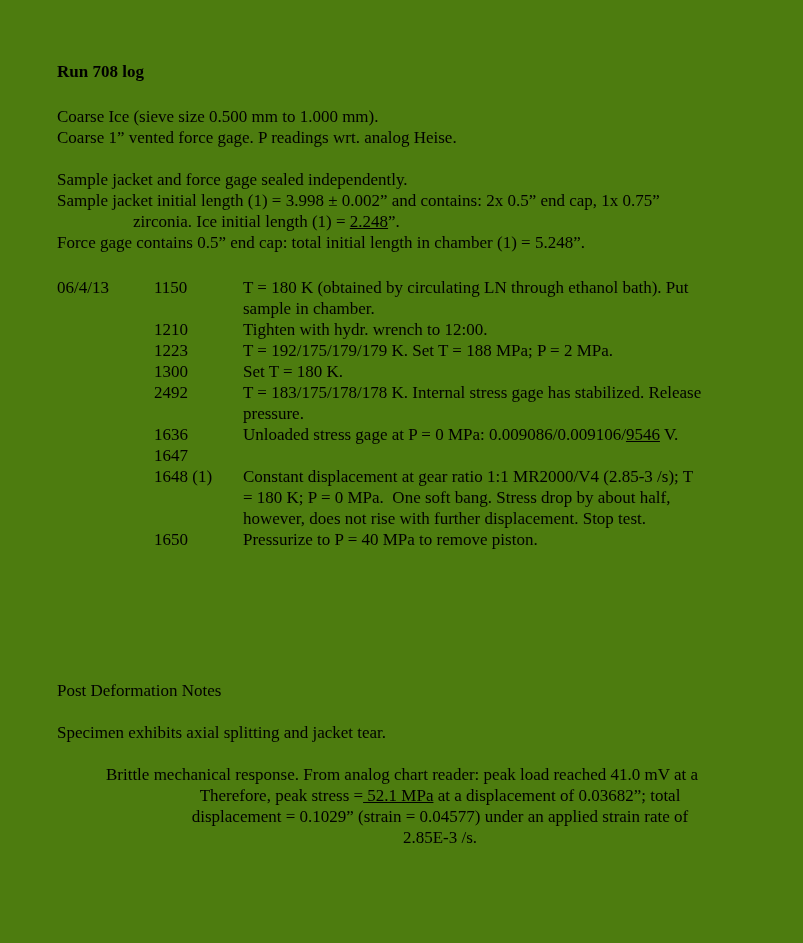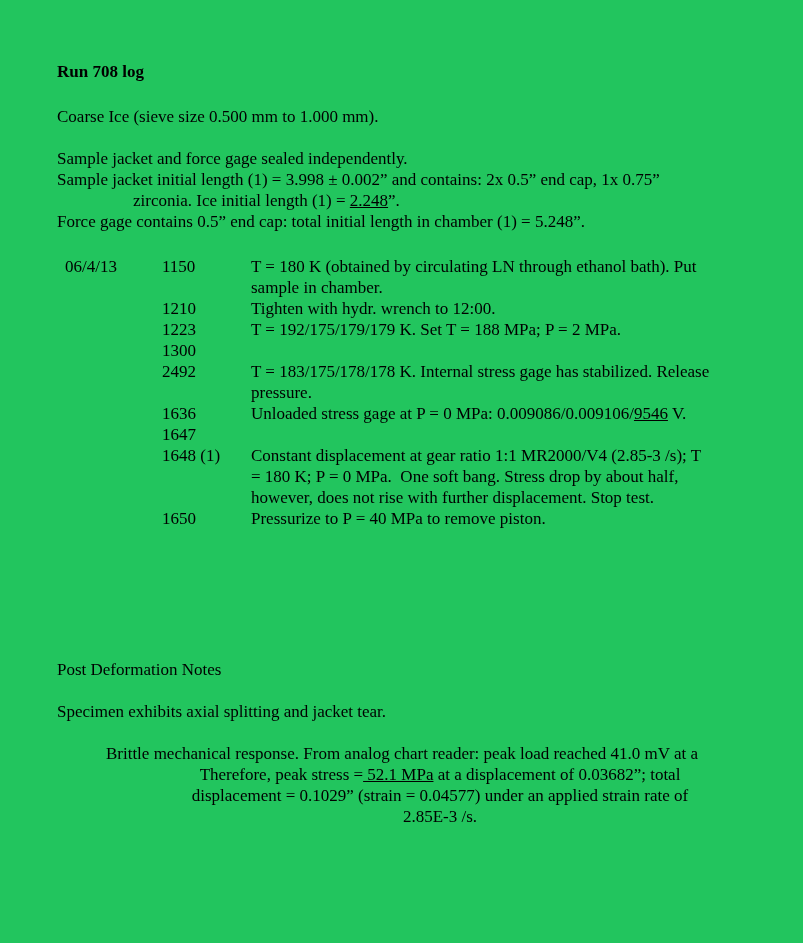--- a/index.html
+++ b/index.html
@@ -5,59 +5,60 @@
   html, body {
     margin: 0;
     padding: 0;
     background: #ffffff;
   }
   .page {
     position: relative;
     width: 803px;
     height: 943px;
     box-sizing: border-box;
-    background: #22c55e;
+    background: #4d7c0f;
     color: #000000;
     font-family: "Liberation Serif", "DejaVu Serif", serif;
     font-size: 17px;
     line-height: 21px;
     padding: 61px 56px 0 57px;
     overflow: hidden;
   }
   .doc-title {
     font-weight: bold;
     margin: 0 0 24px 0;
   }
   .block { margin: 0 0 21px 0; }
   .line { white-space: pre-wrap; }
   .indent { padding-left: 76px; }
   .u { text-decoration: underline; }
 
   .log-block { margin: 24px 0 0 0; }
   .log-row { display: flex; align-items: flex-start; }
-  .log-date { width: 76px; flex: none; margin-left: 8px; }
+  .log-date { width: 76px; flex: none; }
   .log-time { width: 89px; flex: none; margin-left: 21px; }
   .log-desc { flex: 1; white-space: pre-wrap; }
 
   .section-heading {
     font-weight: normal;
     margin: 130px 0 21px 0;
   }
   .observation { margin: 0 0 21px 0; }
   .hang-para .line { white-space: pre-wrap; text-align: center; }
 </style>
 </head>
 <body>
 
 <div class="page">
 
   <div class="doc-title">Run 708 log</div>
 
   <div class="block">
     <div class="line">Coarse Ice (sieve size 0.500 mm to 1.000 mm).</div>
+    <div class="line">Coarse 1” vented force gage. P readings wrt. analog Heise.</div>
   </div>
 
   <div class="block">
     <div class="line">Sample jacket and force gage sealed independently.</div>
     <div class="line">Sample jacket initial length (1) = 3.998 ± 0.002” and contains: 2x 0.5” end cap, 1x 0.75”</div>
     <div class="line indent"><span>zirconia. Ice initial length (1) = </span><span class="u">2.248</span><span>”.</span></div>
     <div class="line">Force gage contains 0.5” end cap: total initial length in chamber (1) = 5.248”.</div>
   </div>
 
   <div class="log-block">
@@ -77,20 +78,21 @@
 
     <div class="log-row">
       <div class="log-date"></div>
       <div class="log-time">1223</div>
       <div class="log-desc">T = 192/175/179/179 K. Set T = 188 MPa; P = 2 MPa.</div>
     </div>
 
     <div class="log-row">
       <div class="log-date"></div>
       <div class="log-time">1300</div>
+      <div class="log-desc">Set T = 180 K.</div>
     </div>
 
     <div class="log-row">
       <div class="log-date"></div>
       <div class="log-time">2492</div>
       <div class="log-desc">T = 183/175/178/178 K. Internal stress gage has stabilized. Release
 pressure.</div>
     </div>
 
     <div class="log-row">

